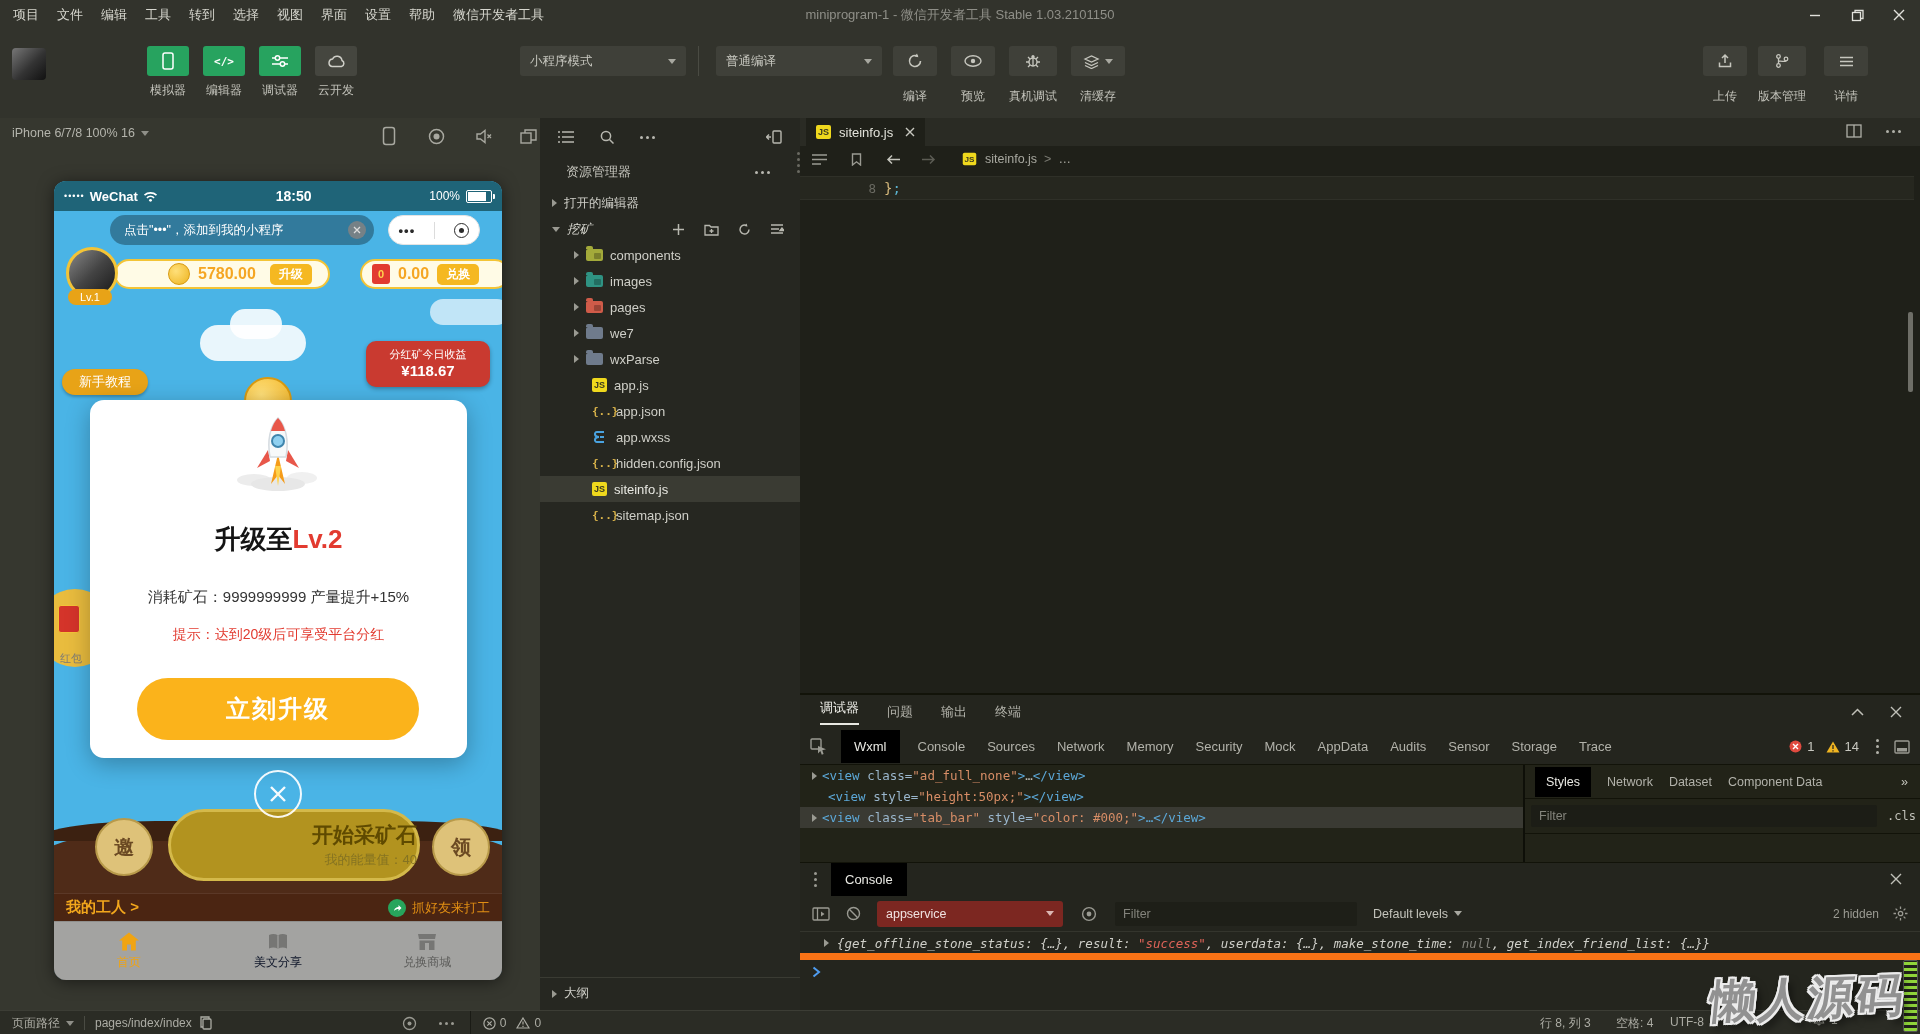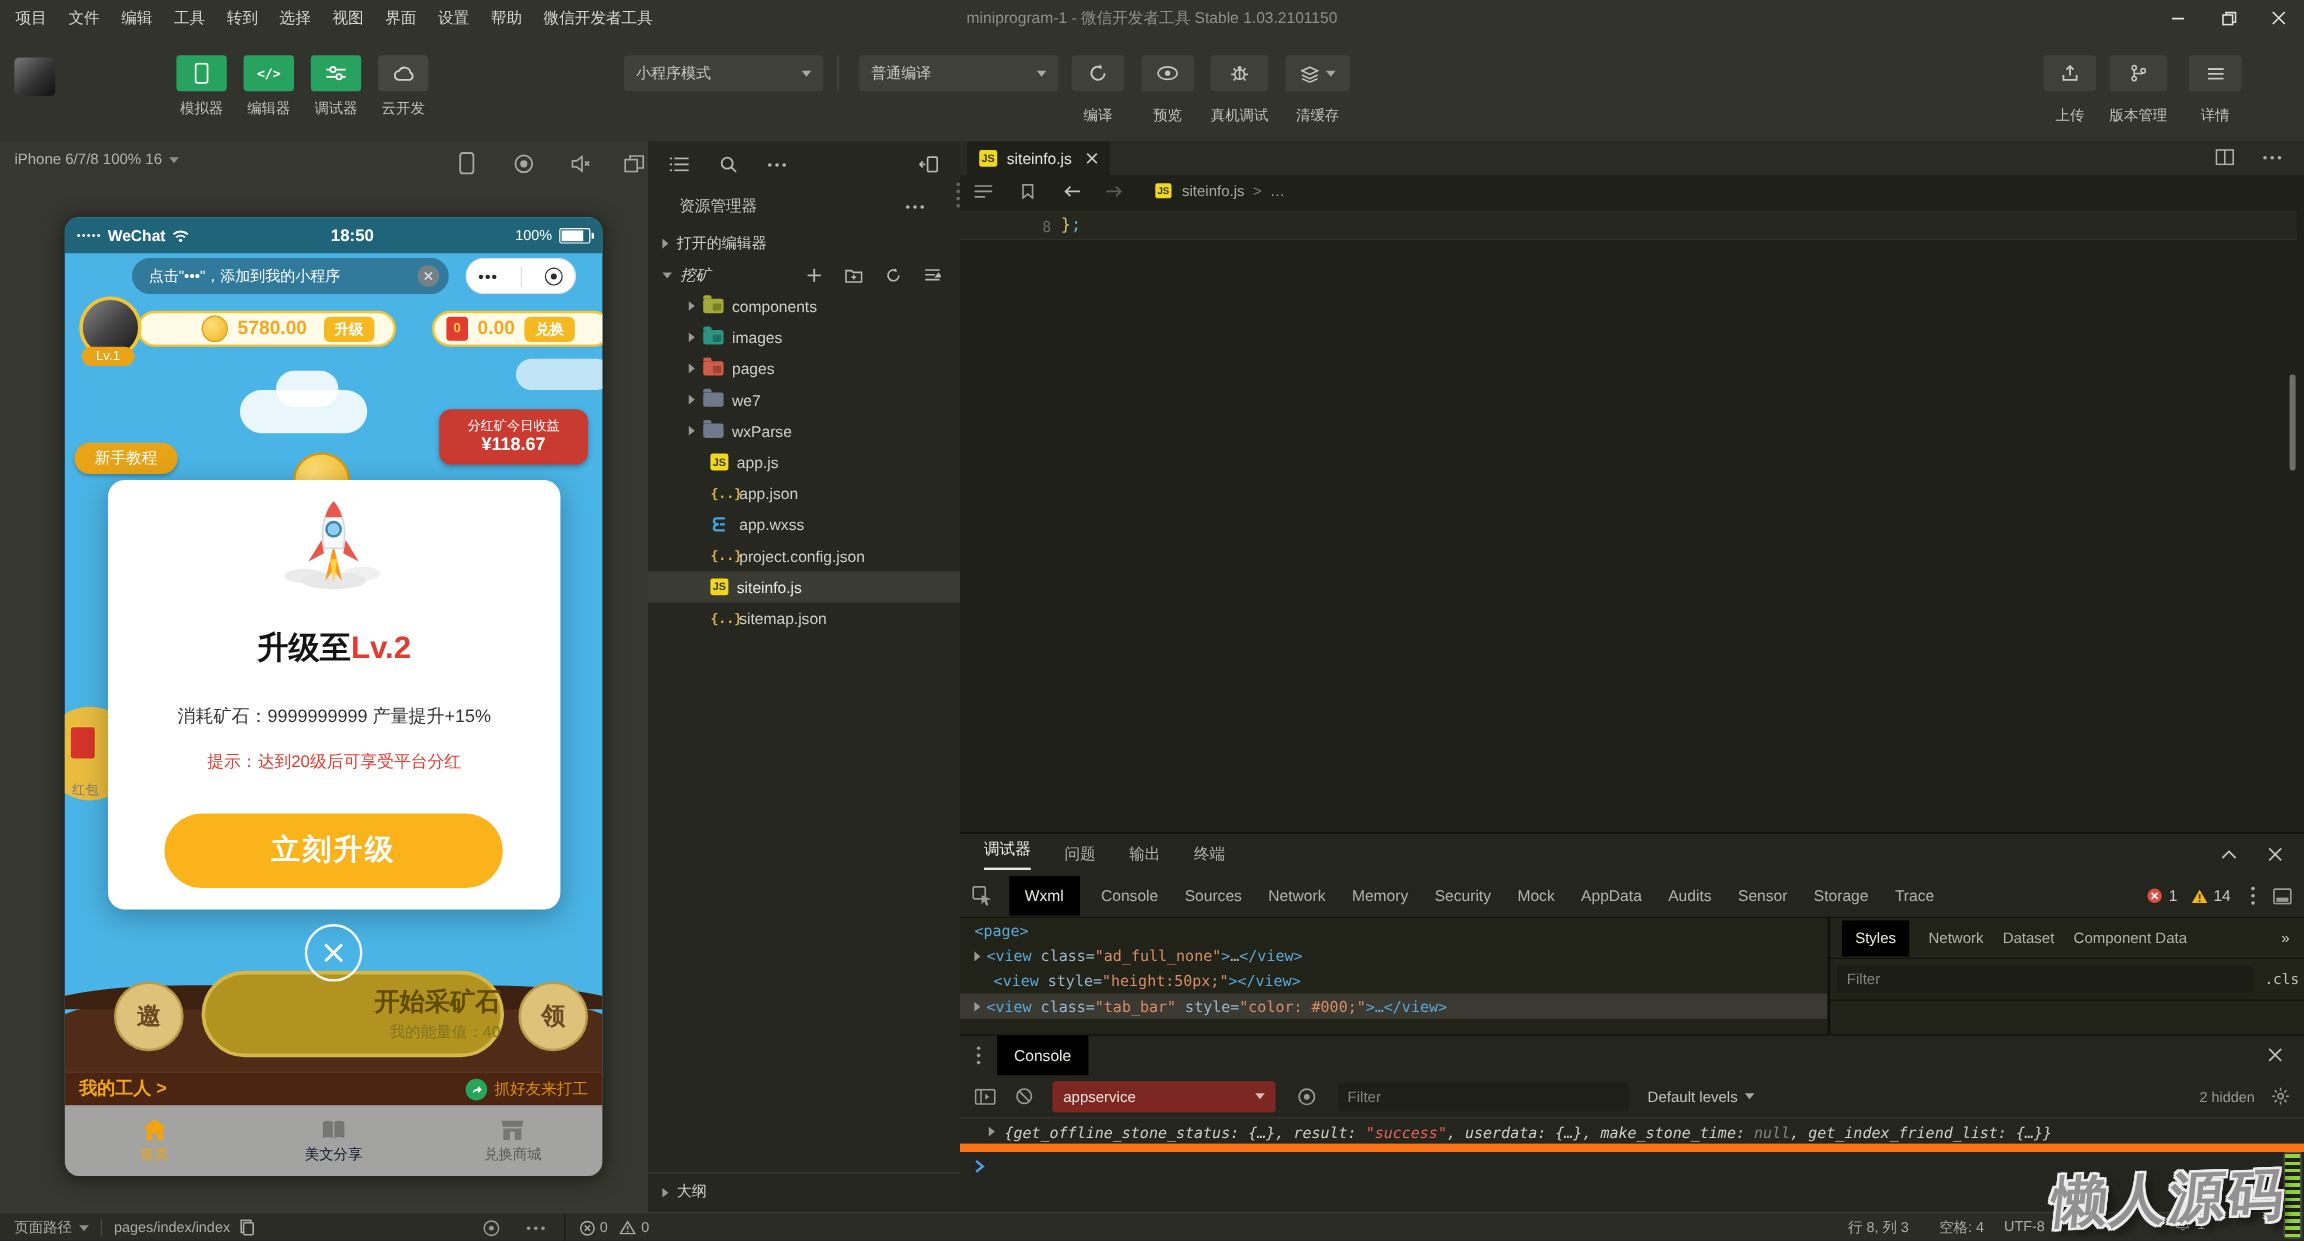--- a/index.html
+++ b/index.html
@@ -521,21 +521,21 @@
       <span style="width:17px;flex:none;">
           <svg width="14" height="14" viewBox="0 0 14 14">
             <path d="M12 2 H5 C2 2 2 7 7 7 C2 7 2 12 5 12 H12" fill="none" stroke="#4aa3e0" stroke-width="2"></path>
             <path d="M12 7 H8" stroke="#4aa3e0" stroke-width="2"></path>
           </svg>
         </span>
       <span>app.wxss</span>
     </div>
     <div class="xrow" style="padding-left:52px;">
       <span class="jsonico">{..}</span>
-      <span>project.config.json</span>
+      <span>hidden.config.json</span>
     </div>
     <div class="xrow sel" style="padding-left:52px;">
       <span class="jsico">JS</span>
       <span>siteinfo.js</span>
     </div>
     <div class="xrow" style="padding-left:52px;">
       <span class="jsonico">{..}</span>
       <span>sitemap.json</span>
     </div>
   </div>
@@ -667,21 +667,20 @@
       <span style="margin-left:10px;">
           <svg width="16" height="14" viewBox="0 0 16 14">
             <rect x="1" y="1" width="14" height="12" rx="1" fill="none" stroke="#9a9a92" stroke-width="1.4"></rect>
             <rect x="3" y="8" width="10" height="3.5" fill="#9a9a92"></rect>
           </svg>
         </span>
     </span>
   </div>
 
   <div class="ab mono" style="left:800px;top:765px;width:723px;height:97px;overflow:hidden;background:#222318;font-size:12.5px;line-height:21px;">
-    <div style="padding-left:12px;"><span class="wtag">&lt;page&gt;</span></div>
     <div style="padding-left:12px;">
       <span class="tri-r" style="display:inline-block;margin-right:5px;"></span><span class="wtag">&lt;view</span><span class="wattr"> class=</span><span class="wstr">"ad_full_none"</span><span class="wtag">&gt;</span><span class="wplain">…</span><span class="wtag">&lt;/view&gt;</span>
     </div>
     <div style="padding-left:28px;">
       <span class="wtag">&lt;view</span><span class="wattr"> style=</span><span class="wstr">"height:50px;"</span><span class="wtag">&gt;&lt;/view&gt;</span>
     </div>
     <div style="padding-left:12px;background:#3a3a33;">
       <span class="tri-r" style="display:inline-block;margin-right:5px;"></span><span class="wtag">&lt;view</span><span class="wattr"> class=</span><span class="wstr">"tab_bar"</span><span class="wattr"> style=</span><span class="wstr">"color: #000;"</span><span class="wtag">&gt;…&lt;/view&gt;</span>
     </div>
   </div>

